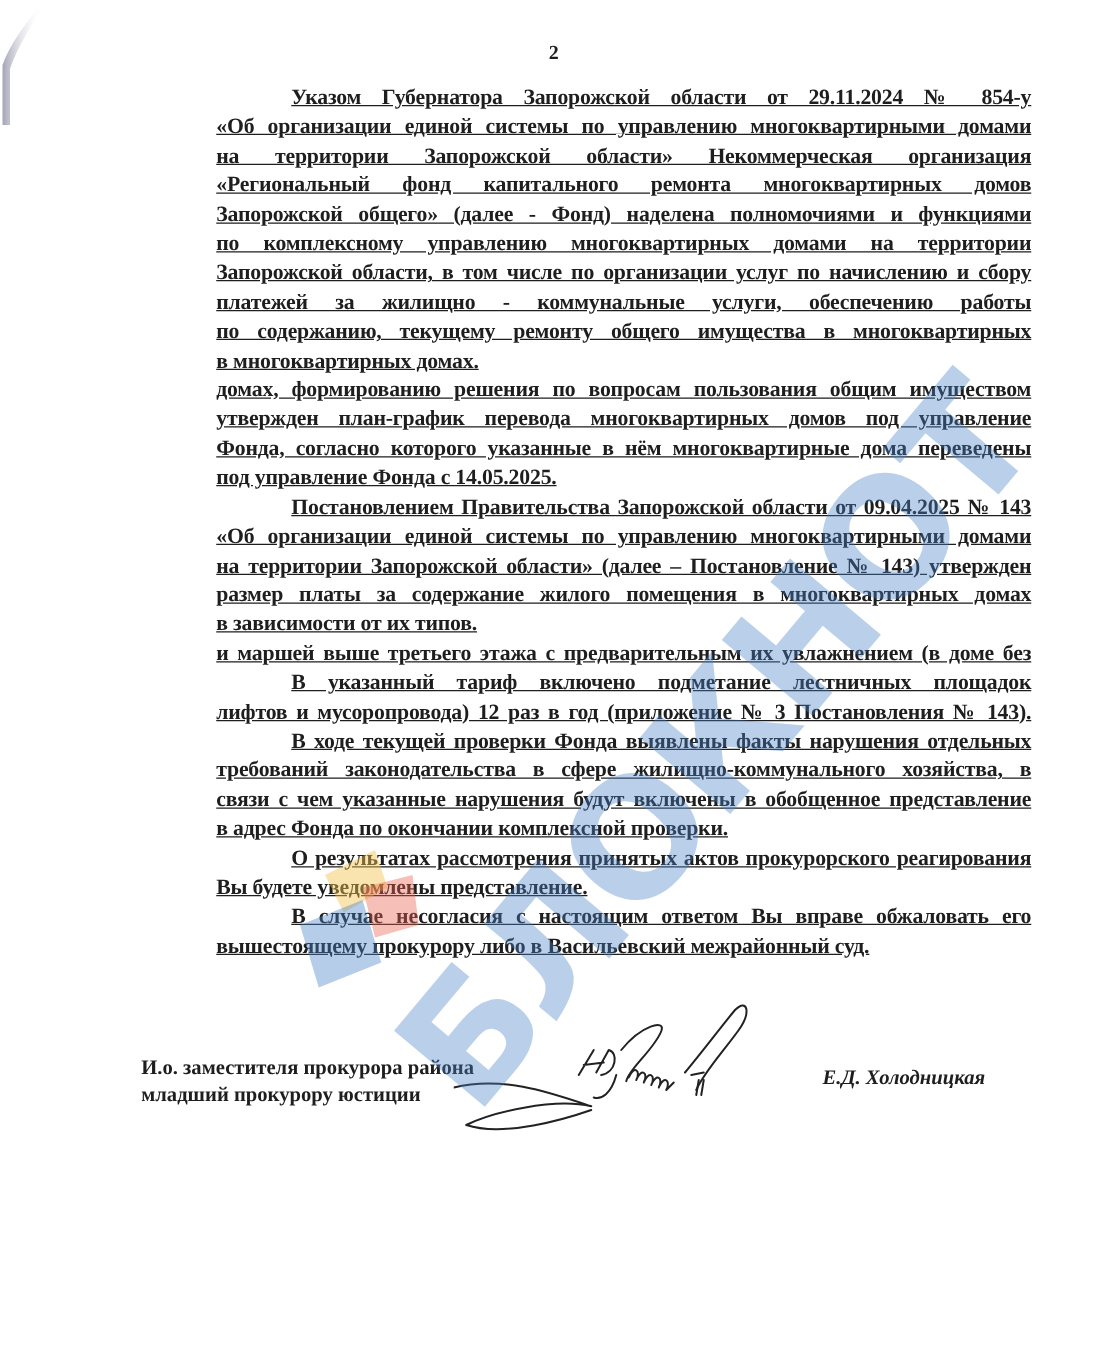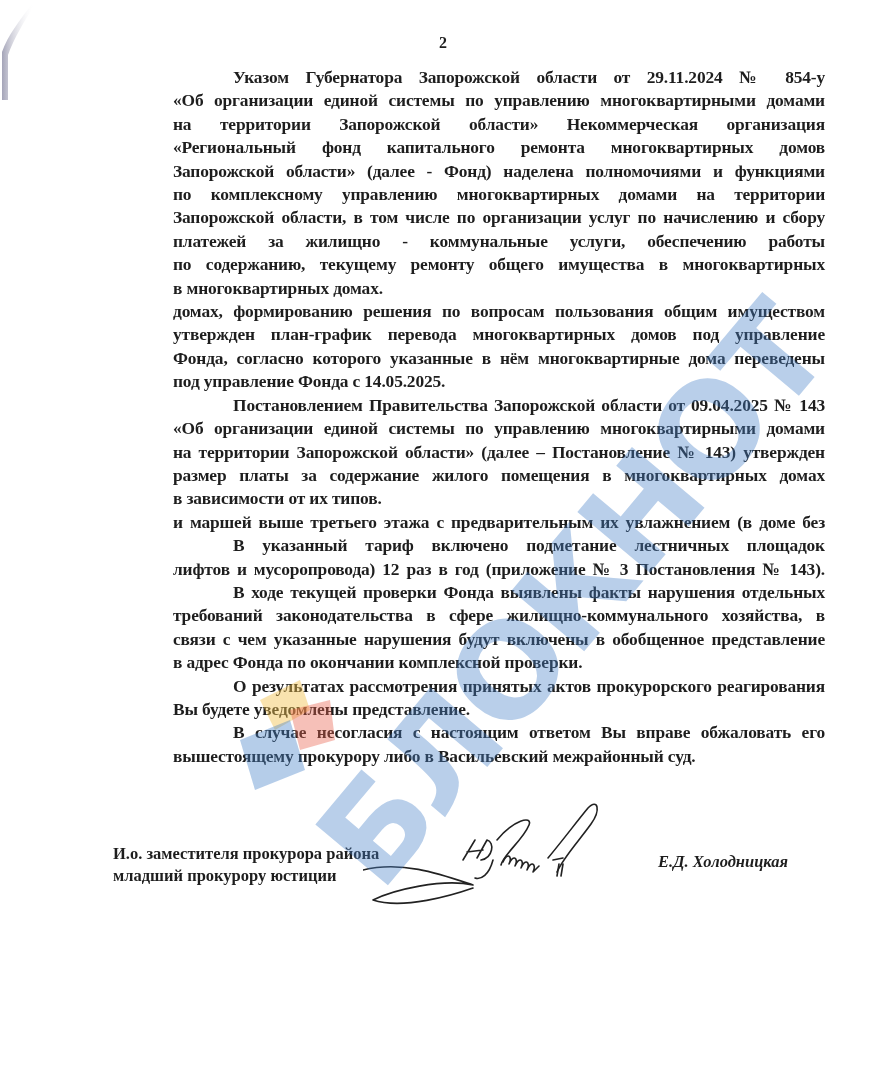--- a/index.html
+++ b/index.html
@@ -14,21 +14,21 @@
     }
     .page-number {
       position: absolute; top: 34px; left: 0; width: 886px; text-align: center;
       font-size: 16px; font-weight: bold;
     }
     .body-text {
       position: absolute; left: 113px; top: 66px; width: 712px;
       font-size: 17.4px; line-height: 23.4px; font-weight: bold;
       letter-spacing: -0.15px;
     }
-    .para { margin: 0; text-align: justify; text-indent: 60px; }
+    .para { margin: 0; text-align: justify; text-indent: 60px; text-decoration: underline; }
     .line { display: block; text-align: justify; text-align-last: justify; white-space: nowrap; }
     .line.last { text-align-last: left; }
     .line.indent { padding-left: 60px; }
     .signature-block {
       position: absolute; left: 113px; top: 828px; width: 712px; height: 70px;
       font-size: 16.5px; font-weight: bold;
     }
     .sig-title1 { position: absolute; left: 0; top: 16px; }
     .sig-title2 { position: absolute; left: 0; top: 38px; }
     .sig-name { position: absolute; left: 545px; top: 24px; font-style: italic; }
@@ -61,21 +61,21 @@
 </svg>
 
 <div class="page-number">2</div>
 
 <div class="body-text">
   <p class="para">
     <span class="line indent">Указом Губернатора Запорожской области от 29.11.2024 № 854-у</span>
     <span class="line">«Об организации единой системы по управлению многоквартирными домами</span>
     <span class="line">на территории Запорожской области» Некоммерческая организация</span>
     <span class="line">«Региональный фонд капитального ремонта многоквартирных домов</span>
-    <span class="line">Запорожской области» (далее - Фонд) наделена полномочиями и функциями</span>
+    <span class="line">Запорожской общего» (далее - Фонд) наделена полномочиями и функциями</span>
     <span class="line">по комплексному управлению многоквартирных домами на территории</span>
     <span class="line">Запорожской области, в том числе по организации услуг по начислению и сбору</span>
     <span class="line">платежей за жилищно - коммунальные услуги, обеспечению работы</span>
     <span class="line">по содержанию, текущему ремонту общего имущества в многоквартирных</span>
     <span class="line last">в многоквартирных домах.</span>
     <span class="line">домах, формированию решения по вопросам пользования общим имуществом</span>
   </p>
   <p class="para">
     <span class="line">утвержден план-график перевода многоквартирных домов под управление</span>
     <span class="line">Фонда, согласно которого указанные в нём многоквартирные дома переведены</span>

